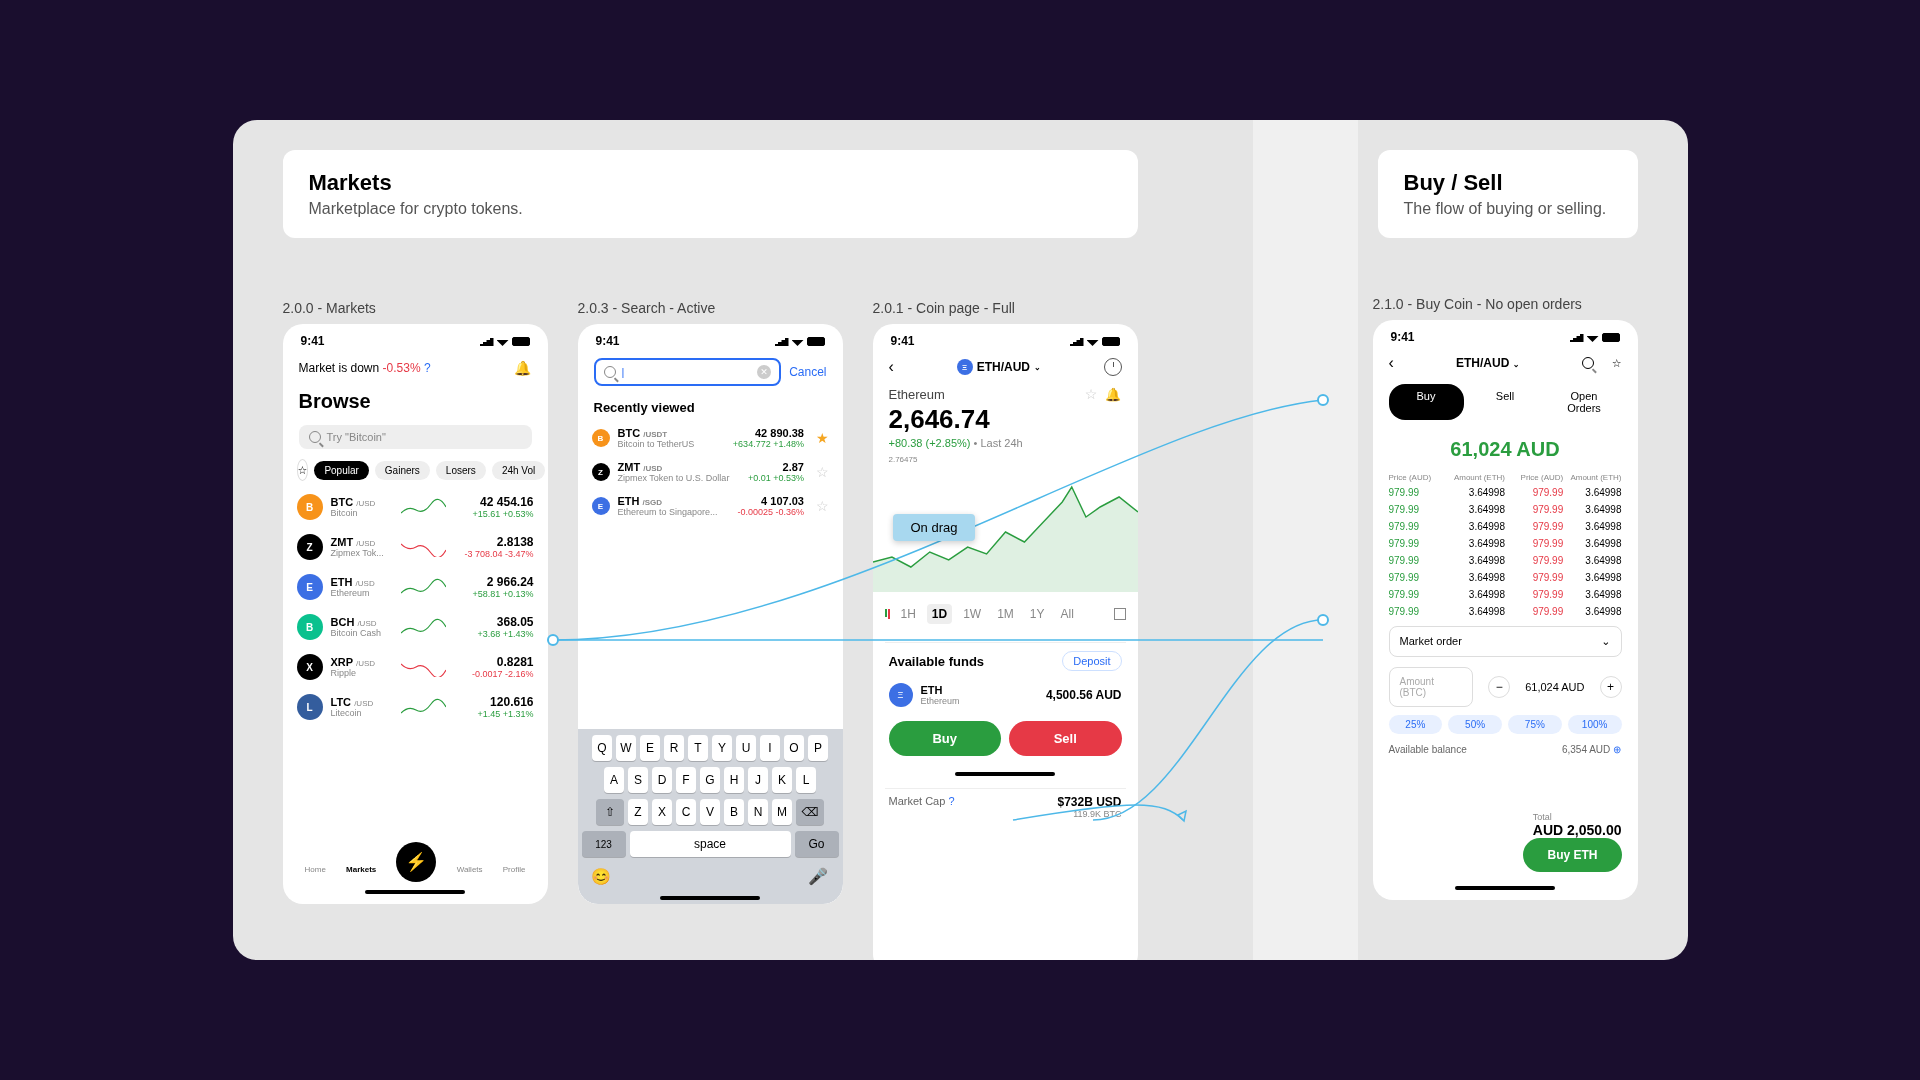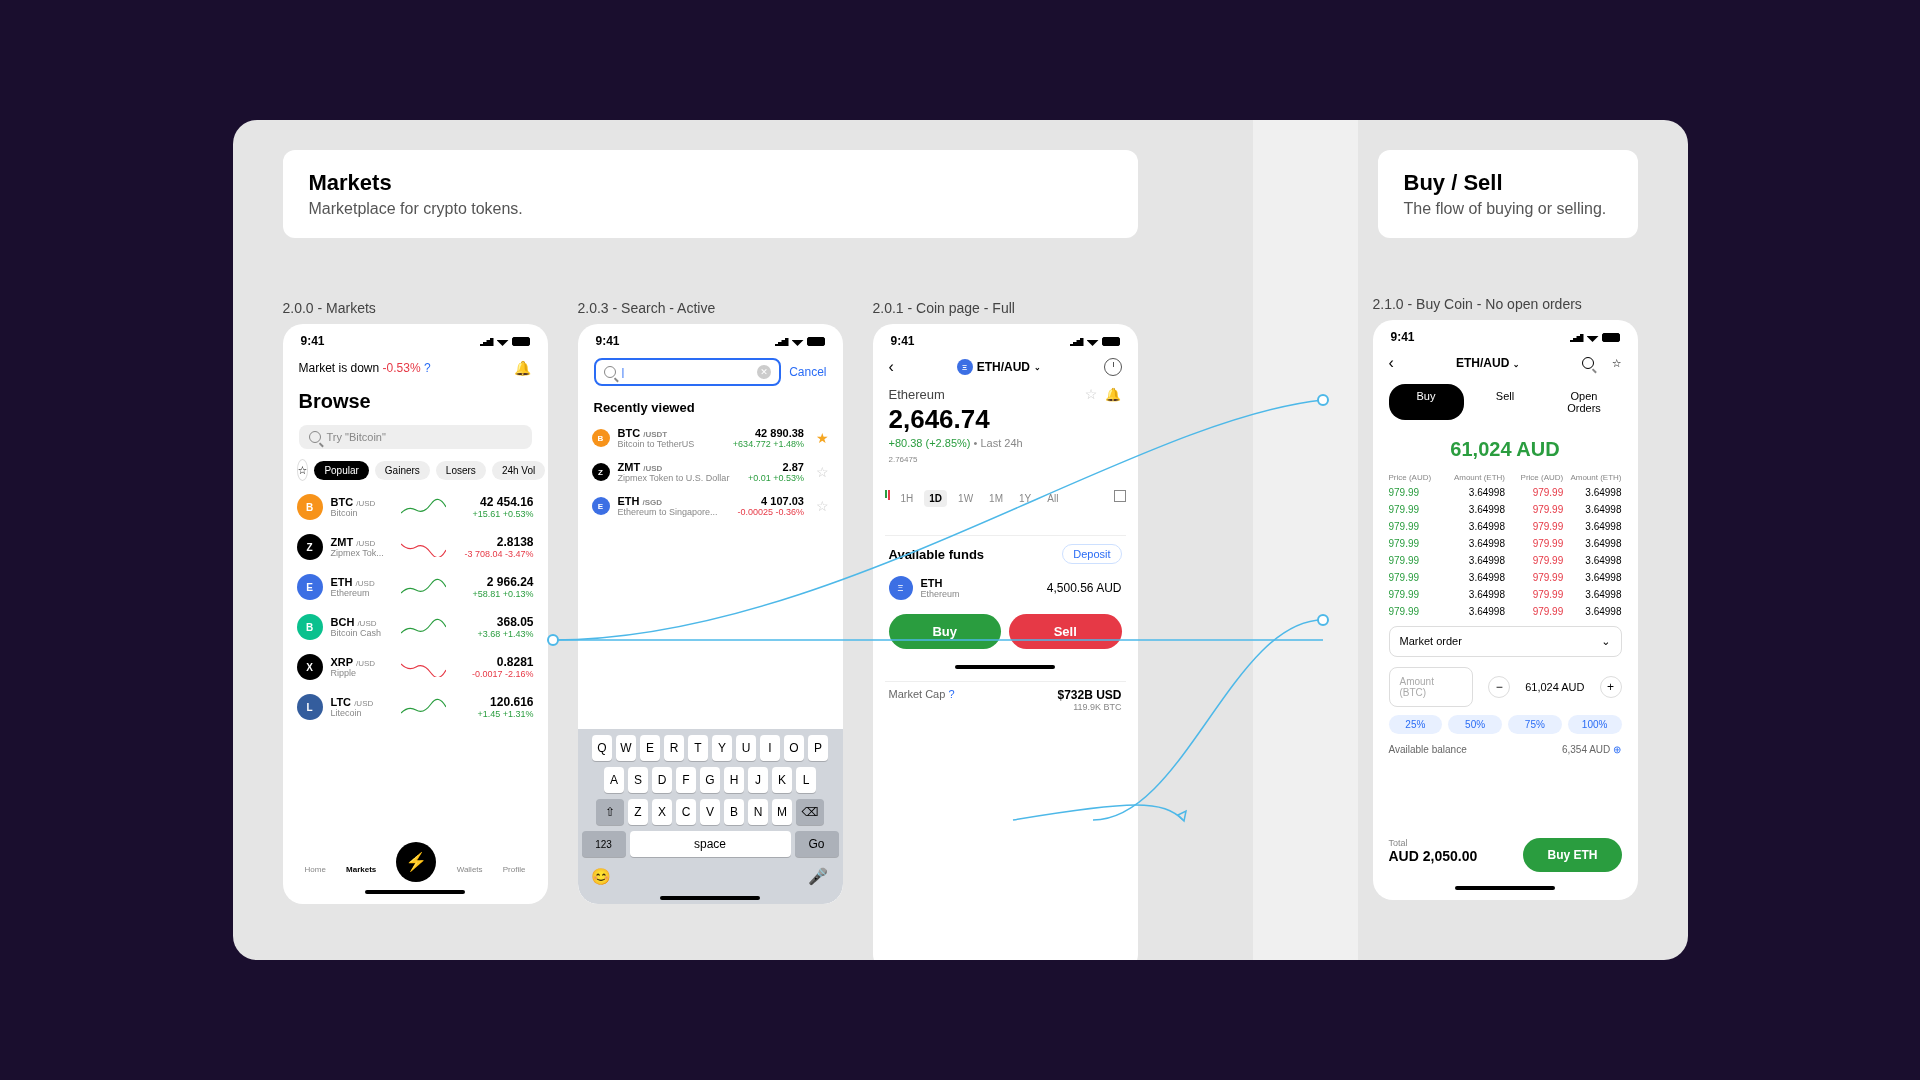--- a/index.html
+++ b/index.html
@@ -96,38 +96,38 @@
 .history-icon::before { content:''; position:absolute; width:1px; height:5px; background:#555; left:50%; top:3px; }
 .coin-title-row { display:flex; justify-content:space-between; align-items:center; padding:6px 4px 2px; }
 .coin-title { font-size:13px; color:#444; }
 .big-price { font-size:26px; font-weight:700; padding:0 4px; }
 .price-change { font-size:11px; padding:2px 4px; }
 .price-change .dim { color:#888; }
 .stats-badge { font-size:8px; color:#888; padding:4px; }
 .chart-area { height:120px; position:relative; margin:4px -12px 0; }
 .chart-svg { width:100%; height:100%; }
 .drag-label { position:absolute; top:42px; left:20px; background:#a8d8ef; padding:6px 18px; border-radius:4px; font-size:13px; font-weight:500; z-index:5; box-shadow:0 2px 6px rgba(0,0,0,.2); }
-.time-tabs { display:flex; gap:6px; padding:22px 0; font-size:10px; color:#888; }
+.time-tabs { display:flex; gap:6px; padding:12px 0; align-items:center; font-size:12px; color:#888; }
 .time-tabs span { padding:3px 5px; border-radius:4px; }
 .time-tabs span.active { background:#eee; color:#000; font-weight:600; }
 .time-tabs .icon { margin-left:auto; }
 .candle-icon { display:flex; gap:1px; }
 .candle-icon i{ width:2px; height:10px; background:#e63946; }
 .candle-icon i:first-child{ background:#2a9d3f; height:8px; }
 .expand-icon { width:12px; height:12px; border:1px solid #888; margin-left:6px; }
 
 .funds-header { display:flex; justify-content:space-between; align-items:center; padding:8px 4px; border-top:1px solid #eee; margin-top:6px; }
 .funds-title { font-size:13px; font-weight:600; }
 .deposit-btn { color:#2a6cf5; font-size:11px; border:1px solid #cde0ff; padding:3px 10px; border-radius:12px; }
 .fund-row { display:flex; align-items:center; gap:8px; padding:4px; }
 .fund-icon { width:24px; height:24px; background:#3c6fe4; border-radius:50%; color:#fff; display:flex; align-items:center; justify-content:center; font-size:9px; }
 .fund-info { flex:1; }
 .fund-sym { font-size:11px; font-weight:600; }
 .fund-name { font-size:9px; color:#888; }
-.fund-amt { font-size:12px; font-weight:400; }
+.fund-amt { font-size:12px; font-weight:700; }
 
 .action-row { display:flex; gap:8px; padding:10px 4px; position:relative; }
 .act-btn { flex:1; padding:10px; border-radius:24px; text-align:center; font-size:13px; font-weight:600; color:#fff; }
 .buy-btn { background:#2a9d3f; }
 .sell-btn { background:#e63946; }
 
 .stat-row { display:flex; justify-content:space-between; padding:6px 4px; border-top:1px solid #eee; }
 .stat-label { font-size:11px; color:#666; }
 .stat-val { text-align:right; }
 .stat-val .m { font-size:12px; font-weight:600; }
@@ -146,21 +146,21 @@
 .book-row span { flex:1; text-align:right; }
 .book-row span:first-child { text-align:left; }
 .order-type { border:1px solid #ddd; border-radius:8px; padding:8px 10px; margin:6px 4px; display:flex; justify-content:space-between; font-size:11px; }
 .amount-row { display:flex; align-items:center; gap:15px; padding:4px; }
 .amount-field { flex:1; border:1px solid #ddd; border-radius:8px; padding:8px 10px; font-size:10px; color:#aaa; }
 .stepper { width:22px; height:22px; border:1px solid #ddd; border-radius:50%; display:flex; align-items:center; justify-content:center; font-size:12px; }
 .amt-display { font-size:11px; font-weight:500; }
 .pct-row { display:flex; gap:6px; padding:4px; }
 .pct { flex:1; background:#e8f0ff; color:#2a6cf5; border-radius:12px; padding:4px; text-align:center; font-size:10px; }
 .balance-row { display:flex; justify-content:space-between; padding:6px 4px; font-size:10px; color:#666; }
-.total-row { display:flex; justify-content:space-between; align-items:flex-start; padding:8px 4px; margin-top:auto; }
+.total-row { display:flex; justify-content:space-between; align-items:flex-end; padding:8px 4px; margin-top:auto;flex-direction:column; }
 .total-label { font-size:9px; color:#888; }
 .total-amt { font-size:14px; font-weight:700; }
 .buy-eth-btn { background:#2a9d3f; color:#ffffff; padding:10px 24px; border-radius:24px; font-size:12px; font-weight:600; }
 
 
 .connectors { position:absolute; top:0; left:0; width:100%; height:100%; pointer-events:none; }
 .connectors path { stroke:#4db8e8; stroke-width:1.5; fill:none; }
 .connectors circle { fill:#fff; stroke:#4db8e8; stroke-width:2; }
 
 .divider-strip { position:absolute; top:0; right:330px; width:105px; height:100%; background:#f0f0f0; }
@@ -439,20 +439,27 @@
           </div>
           <div class="history-icon"></div>
         </div>
         <div class="coin-title-row">
           <span class="coin-title">Ethereum</span>
           <div><span style="color:#ccc;font-size:14px;margin-right:8px">☆</span><span style="font-size:13px">🔔</span></div>
         </div>
         <div class="big-price">2,646.74</div>
         <div class="price-change"><span class="green">+80.38 (+2.85%)</span> <span class="dim">• Last 24h</span></div>
         <div class="stats-badge">2.76475</div>
+        <div class="chart-area">
+          <svg class="chart-svg" viewBox="0 0 280 120" preserveAspectRatio="none">
+            <path d="M0,90 L20,85 L40,95 L60,80 L80,88 L100,75 L120,82 L140,60 L160,70 L180,50 L200,30 L210,15 L225,45 L240,35 L260,25 L280,40 L280,120 L0,120 Z" fill="#2a9d3f" fill-opacity="0.15"></path>
+            <path d="M0,90 L20,85 L40,95 L60,80 L80,88 L100,75 L120,82 L140,60 L160,70 L180,50 L200,30 L210,15 L225,45 L240,35 L260,25 L280,40" stroke="#2a9d3f" stroke-width="1.5" fill="none"></path>
+          </svg>
+          <div class="drag-label">On drag</div>
+        </div>
         <div class="time-tabs">
           <div class="candle-icon">
               <i></i>
               <i></i>
             </div>
           <span>1H</span>
           <span class="active">1D</span>
           <span>1W</span>
           <span>1M</span>
           <span>1Y</span>

